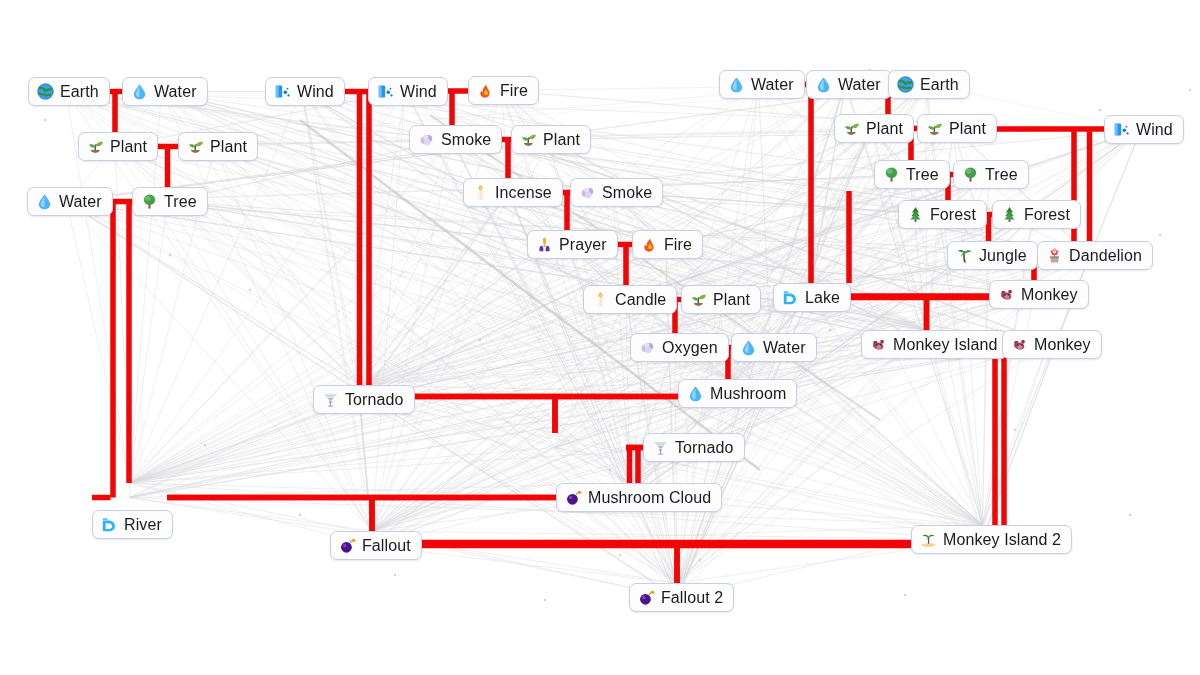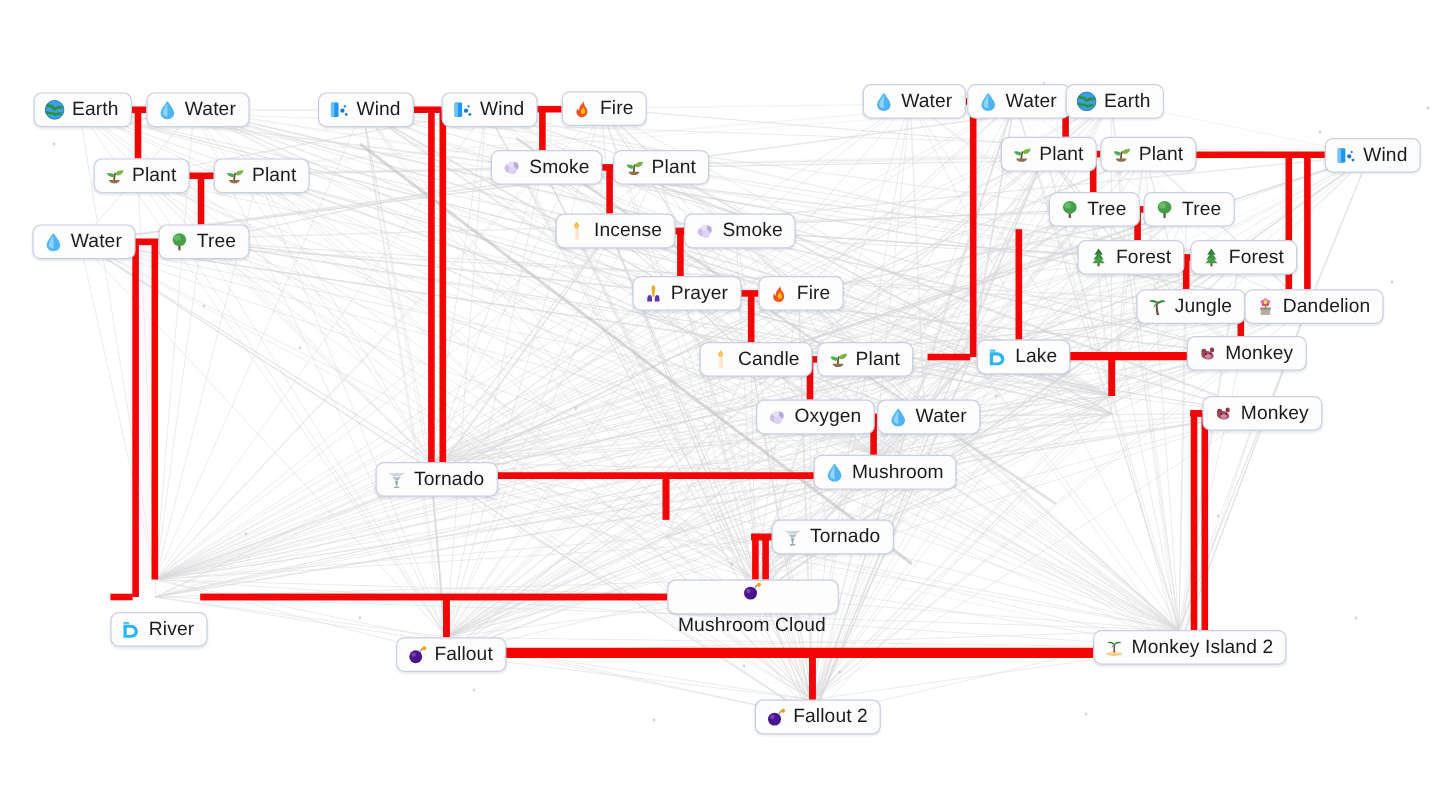--- a/index.html
+++ b/index.html
@@ -996,21 +996,21 @@
         <span class="ico">
           <svg viewBox="0 0 24 24">
             <path d="M11.5 18c0-5 .6-7.6 1.6-9.4" stroke="#6d4c2f" stroke-width="2" fill="none"></path>
             <path d="M13 9c3.2-3.6 7.5-3.8 9.4-3.4-.4 3.5-3.6 6.6-7.6 6.1z" fill="#7cb342"></path>
             <path d="M12.2 11.6C9.8 8.6 5.6 8.2 3 9.1c1.1 3.1 4.4 5 8 4.2z" fill="#4caf50"></path>
             <path d="M5.5 17h12.5c0 2.2-2.8 4-6.2 4s-6.3-1.8-6.3-4z" fill="#8d6e4e"></path>
           </svg>
         </span>
         <span class="lbl">Plant</span>
       </div>
-      <div class="node" style="left: 814px; top: 283px;">
+      <div class="node" style="left: 773px; top: 283px;">
         <span class="ico">
           <svg viewBox="0 0 24 24">
             <path d="M2.6 6.5h8.2c5 0 8.8 3.4 8.8 8s-3.6 7.2-8.4 7.2H2.6z" fill="#29b6f6"></path>
             <path d="M6.5 10.2h4.4c2.8 0 4.8 1.9 4.8 4.4s-2 3.9-4.6 3.9H6.5z" fill="#ffffff"></path>
             <path d="M2.6 3.2h6.6v2.6H2.6z" fill="#4fc3f7"></path>
           </svg>
         </span>
         <span class="lbl">Lake</span>
       </div>
       <div class="node" style="left: 989px; top: 280px;">
@@ -1039,31 +1039,44 @@
       </div>
       <div class="node" style="left: 731px; top: 333px;">
         <span class="ico">
           <svg viewBox="0 0 24 24">
             <path d="M12 2C12 2 4 11.5 4 15.8 4 20 7.6 23 12 23s8-3 8-7.2C20 11.5 12 2 12 2z" fill="#4fb4f5"></path>
             <path d="M12 4.5c0 0-5.4 7.3-5.4 10.8 0 2.6 2.2 4.9 5.4 4.9z" fill="#8fd4fb"></path>
           </svg>
         </span>
         <span class="lbl">Water</span>
       </div>
-      <div class="node" style="left: 1002px; top: 330px;">
+      <div class="node" style="left: 861px; top: 330px;">
         <span class="ico">
           <svg viewBox="0 0 24 24">
             <ellipse cx="7.5" cy="10" rx="3" ry="3.4" fill="#8d3b4e"></ellipse>
             <ellipse cx="17" cy="8" rx="2.6" ry="2.8" fill="#8d3b4e"></ellipse>
             <path d="M4.5 12c2-2.5 6-3.5 9.5-2.3 3.5 1.2 5.5 4.2 4.6 6.6-.9 2.4-4.4 3.4-7.8 2.6C7.4 18.1 3.4 15.3 4.5 12z" fill="#a4455c"></path>
             <ellipse cx="12.5" cy="15.5" rx="3.6" ry="2.8" fill="#c98a99"></ellipse>
             <circle cx="9.5" cy="12.8" r="1" fill="#3a1620"></circle>
             <circle cx="15.2" cy="12.4" r="1" fill="#3a1620"></circle>
           </svg>
         </span>
+        <span class="lbl">Monkey Island</span>
+      </div>
+      <div class="node" style="left: 1002px; top: 330px;">
+        <span class="ico">
+          <svg viewBox="0 0 24 24">
+            <ellipse cx="7.5" cy="10" rx="3" ry="3.4" fill="#8d3b4e"></ellipse>
+            <ellipse cx="17" cy="8" rx="2.6" ry="2.8" fill="#8d3b4e"></ellipse>
+            <path d="M4.5 12c2-2.5 6-3.5 9.5-2.3 3.5 1.2 5.5 4.2 4.6 6.6-.9 2.4-4.4 3.4-7.8 2.6C7.4 18.1 3.4 15.3 4.5 12z" fill="#a4455c"></path>
+            <ellipse cx="12.5" cy="15.5" rx="3.6" ry="2.8" fill="#c98a99"></ellipse>
+            <circle cx="9.5" cy="12.8" r="1" fill="#3a1620"></circle>
+            <circle cx="15.2" cy="12.4" r="1" fill="#3a1620"></circle>
+          </svg>
+        </span>
         <span class="lbl">Monkey</span>
       </div>
       <div class="node" style="left: 313px; top: 385px;">
         <span class="ico">
           <svg viewBox="0 0 24 24">
             <path d="M2.5 4.5h19l-5.6 4.2H7.6z" fill="#cfd8dc"></path>
             <path d="M7 9.4h10l-3.2 3.5h-3.3z" fill="#b0bec5"></path>
             <path d="M10.2 13.6h3.6l-1.2 6.4h-1.2z" fill="#90a4ae"></path>
             <path d="M9 20.5h6v1.4H9z" fill="#78909c"></path>
           </svg>
@@ -1093,21 +1106,21 @@
       <div class="node" style="left: 92px; top: 483px; margin-top: 27px;">
         <span class="ico">
           <svg viewBox="0 0 24 24">
             <path d="M2.6 6.5h8.2c5 0 8.8 3.4 8.8 8s-3.6 7.2-8.4 7.2H2.6z" fill="#29b6f6"></path>
             <path d="M6.5 10.2h4.4c2.8 0 4.8 1.9 4.8 4.4s-2 3.9-4.6 3.9H6.5z" fill="#ffffff"></path>
             <path d="M2.6 3.2h6.6v2.6H2.6z" fill="#4fc3f7"></path>
           </svg>
         </span>
         <span class="lbl">River</span>
       </div>
-      <div class="node" style="left: 556px; top: 483px; flex-direction: column;">
+      <div class="node" style="left: 556px; top: 483px;">
         <span class="ico">
           <svg viewBox="0 0 24 24">
             <circle cx="10.5" cy="14.5" r="7.6" fill="#4a148c"></circle>
             <circle cx="8" cy="12" r="2.6" fill="#7b3fb5"></circle>
             <path d="M16 7.5c1.2-1.8 2.6-2.6 4-2.4" stroke="#9e9e9e" stroke-width="1.8" fill="none" stroke-linecap="round"></path>
             <circle cx="20.5" cy="4.6" r="2.3" fill="#ff9800"></circle>
           </svg>
         </span>
         <span class="lbl">Mushroom Cloud</span>
       </div>

